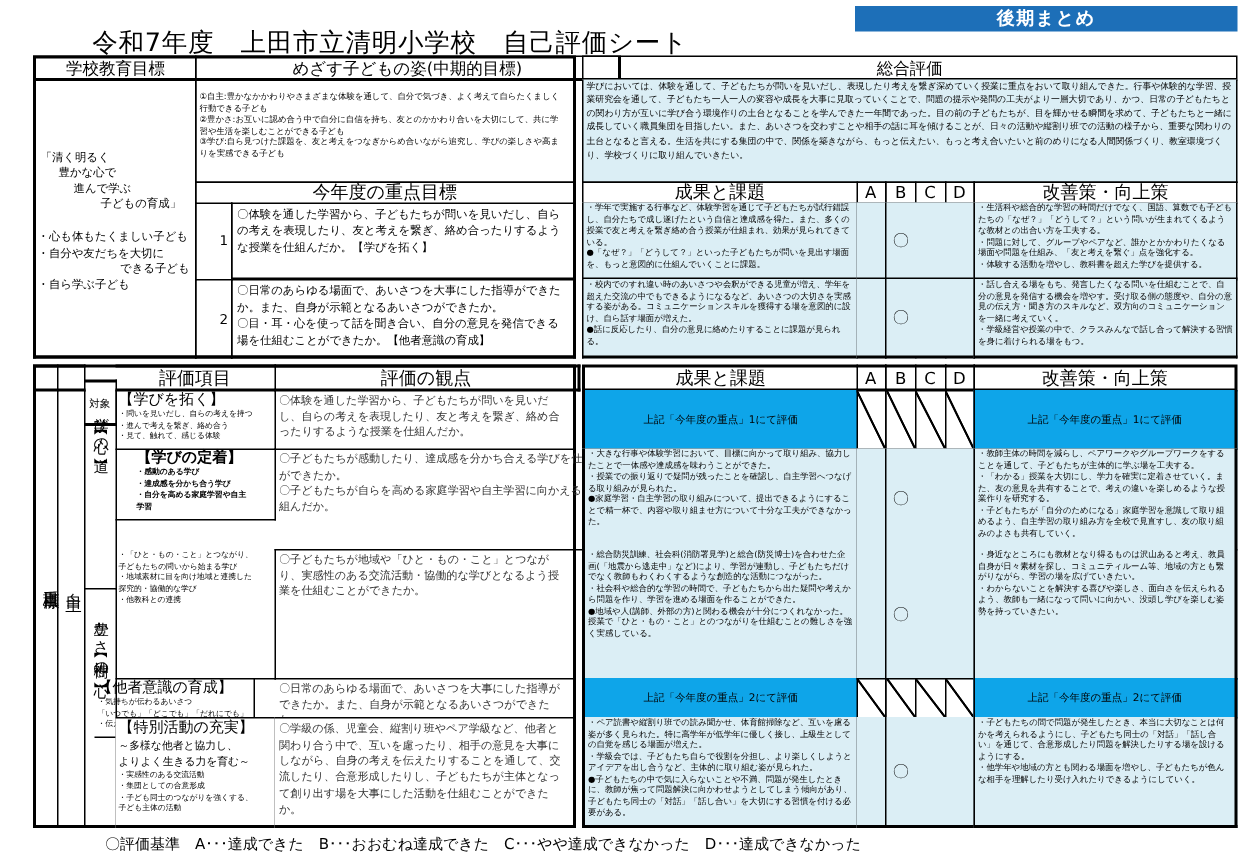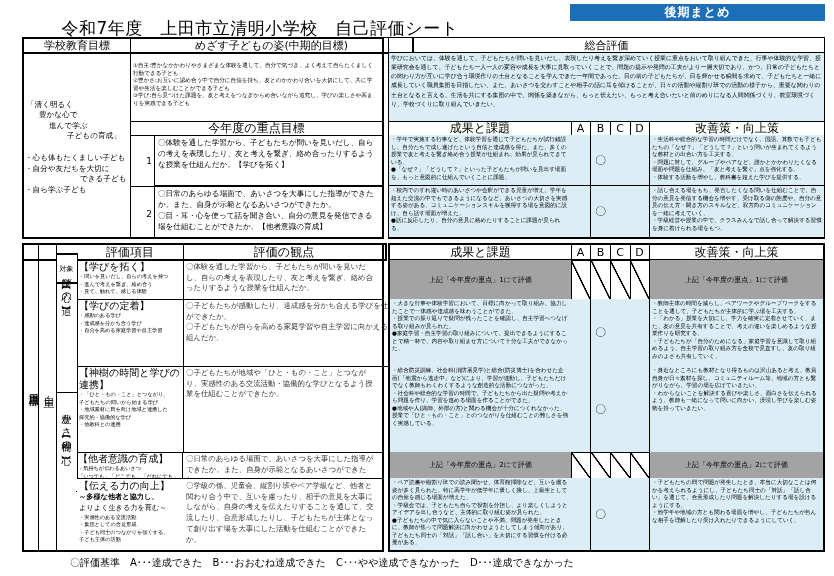--- a/index.html
+++ b/index.html
@@ -6,21 +6,21 @@
   html, body { width: 834px; height: 576px; background: #ffffff; overflow: hidden; }
   body { font-family: "DejaVu Sans", "Liberation Sans", sans-serif; color: #000; position: relative; }
   .abs { position: absolute; }
   .badge { left: 570px; top: 4px; width: 255px; height: 17px; background: #1d6fb8; color: #fff; font-weight: bold; font-size: 12px; text-align: center; line-height: 17px; letter-spacing: 1px; }
   .title { left: 60px; top: 17px; width: 400px; font-size: 17px; text-align: center; letter-spacing: 0.5px; }
   .box { position: absolute; border: 1px solid #000; }
   .hdr { font-size: 11px; text-align: center; display:flex; align-items:center; justify-content:center; }
   .hdr-lg { font-size: 12px; text-align: left; display:flex; align-items:center; justify-content:center; }
   .tiny { font-size: 5.6px; line-height: 1.35; }
   .blue { background: #dbeef5; }
-  .gray { background: #a3a3a3; }
+  .gray { background: #0ea5e9; }
   .thick { border: 2px solid #000; }
   .circle { font-size: 11px; display:flex; align-items:center; justify-content:center; }
   .slash { background: linear-gradient(to top right, transparent calc(50% - 1px), #000 calc(50% - 0.5px), #000 calc(50% + 0.5px), transparent calc(50% + 1px)); }
   .vert { writing-mode: vertical-rl; text-orientation: upright; letter-spacing: 1px; }
   .item-title { font-size: 10px; line-height: 1.2; }
   .item-sub { font-size: 5.2px; line-height: 1.45; }
   .pv { font-size: 7.4px; line-height: 1.45; font-family: "DejaVu Serif", serif; color:#333; padding: 2px 3px; }
   .footer { left: 70px; top: 556px; font-size: 10px; white-space: nowrap; }
 </style>
 </head>
@@ -133,51 +133,50 @@
   </div>
 
 <div class="box" style="left:77px;top:260px;width:107px;height:40px;border-width:0 1px 1px 0;padding:1px 2px;">
   <div class="item-title">【学びを拓く】</div>
   <div class="item-sub">・問いを見いだし、自らの考えを持つ</div>
   <div class="item-sub">・進んで考えを繋ぎ、絡め合う</div>
   <div class="item-sub">・見て、触れて、感じる体験</div>
 </div>
 <div class="box pv" style="left:183px;top:260px;width:201px;height:40px;border-width:0 2px 1px 0;">〇体験を通した学習から、子どもたちが問いを見いだし、自らの考えを表現したり、友と考えを繋ぎ、絡め合ったりするような授業を仕組んだか。</div>
 
-<div class="box" style="left:77px;top:299px;width:107px;height:68px;border-width:0 1px 1px 0;padding:1px 2px;">
+<div class="box" style="left:77px;top:299px;width:107px;height:48px;border-width:0 1px 1px 0;padding:1px 14px;font-weight:bold;">
   <div class="item-title">【学びの定着】</div>
   <div class="item-sub">・感動のある学び</div>
   <div class="item-sub">・達成感を分かち合う学び</div>
   <div class="item-sub">・自分を高める家庭学習や自主学習</div>
 </div>
 <div class="box pv" style="left:183px;top:299px;width:241px;height:68px;border-width:0 2px 1px 0;white-space:pre-line;">〇子どもたちが感動したり、達成感を分かち合える学びを仕組むことができたか。
 〇子どもたちが自らを高める家庭学習や自主学習に向かえるよう取り組んだか。</div>
 
 <div class="box" style="left:77px;top:366px;width:107px;height:87px;border-width:0 1px 1px 0;padding:1px 2px;">
-  <div class="item-title">【神樹の時間と学びの連携】</div>
   <div class="item-sub">・「ひと・もの・こと」とつながり、</div>
   <div class="item-sub">子どもたちの問いから始まる学び</div>
   <div class="item-sub">・地域素材に目を向け地域と連携した</div>
   <div class="item-sub">探究的・協働的な学び</div>
   <div class="item-sub">・他教科との連携</div>
 </div>
 <div class="box pv" style="left:183px;top:366px;width:201px;height:87px;border-width:0 2px 1px 0;">〇子どもたちが地域や「ひと・もの・こと」とつながり、実感性のある交流活動・協働的な学びとなるよう授業を仕組むことができたか。</div>
 
-<div class="box" style="left:76px;top:452px;width:107px;height:40px;border-width:0 1px 1px 0;padding:1px 2px;">
+<div class="box" style="left:63px;top:452px;width:107px;height:40px;border-width:0 1px 1px 0;padding:1px 2px;">
   <div class="item-title">【他者意識の育成】</div>
   <div class="item-sub">・気持ちが伝わるあいさつ</div>
   <div class="item-sub">「いつでも」「どこでも」「だれにでも」</div>
   <div class="item-sub">・伝える力の向上</div>
 </div>
 <div class="box pv" style="left:183px;top:452px;width:201px;height:40px;border-width:0 2px 1px 0;white-space:pre-line;">〇日常のあらゆる場面で、あいさつを大事にした指導ができたか。また、自身が示範となるあいさつができたか。
 〇目・耳・心を使って話を聞き合い、自分の意見を発信できる場を仕組むことができたか。</div>
 
 <div class="box" style="left:77px;top:478px;width:107px;height:74px;border-width:1px 1px 2px 0;padding:1px 2px;background:#fff;">
-  <div class="item-title">【伝える力の向上】</div>
-  <div style="font-size:7.2px;line-height:1.5;font-weight:bold;">～多様な他者と協力し、</div>
+  <div class="item-title">【特別活動の充実】</div>
+  <div style="font-size:7.2px;line-height:1.5;">～多様な他者と協力し、</div>
   <div style="font-size:7.2px;line-height:1.5;">よりよく生きる力を育む～</div>
   <div class="item-sub">・実感性のある交流活動</div>
   <div class="item-sub">・集団としての合意形成</div>
   <div class="item-sub">・子ども同士のつながりを強くする、</div>
   <div class="item-sub">子ども主体の活動</div>
 </div>
 <div class="box pv" style="left:183px;top:478px;width:201px;height:74px;border-width:1px 2px 2px 0;background:#fff;">〇学級の係、児童会、縦割り班やペア学級など、他者と関わり合う中で、互いを慮ったり、相手の意見を大事にしながら、自身の考えを伝えたりすることを通して、交流したり、合意形成したりし、子どもたちが主体となって創り出す場を大事にした活動を仕組むことができたか。</div>
 
 <div class="box hdr-lg" style="left:388px;top:243px;width:184px;height:18px;border-width:2px 1px 2px 2px;">成果と課題</div>
 <div class="box hdr" style="left:571px;top:243px;width:20px;height:18px;border-width:2px 1px 2px 0;">A</div>

